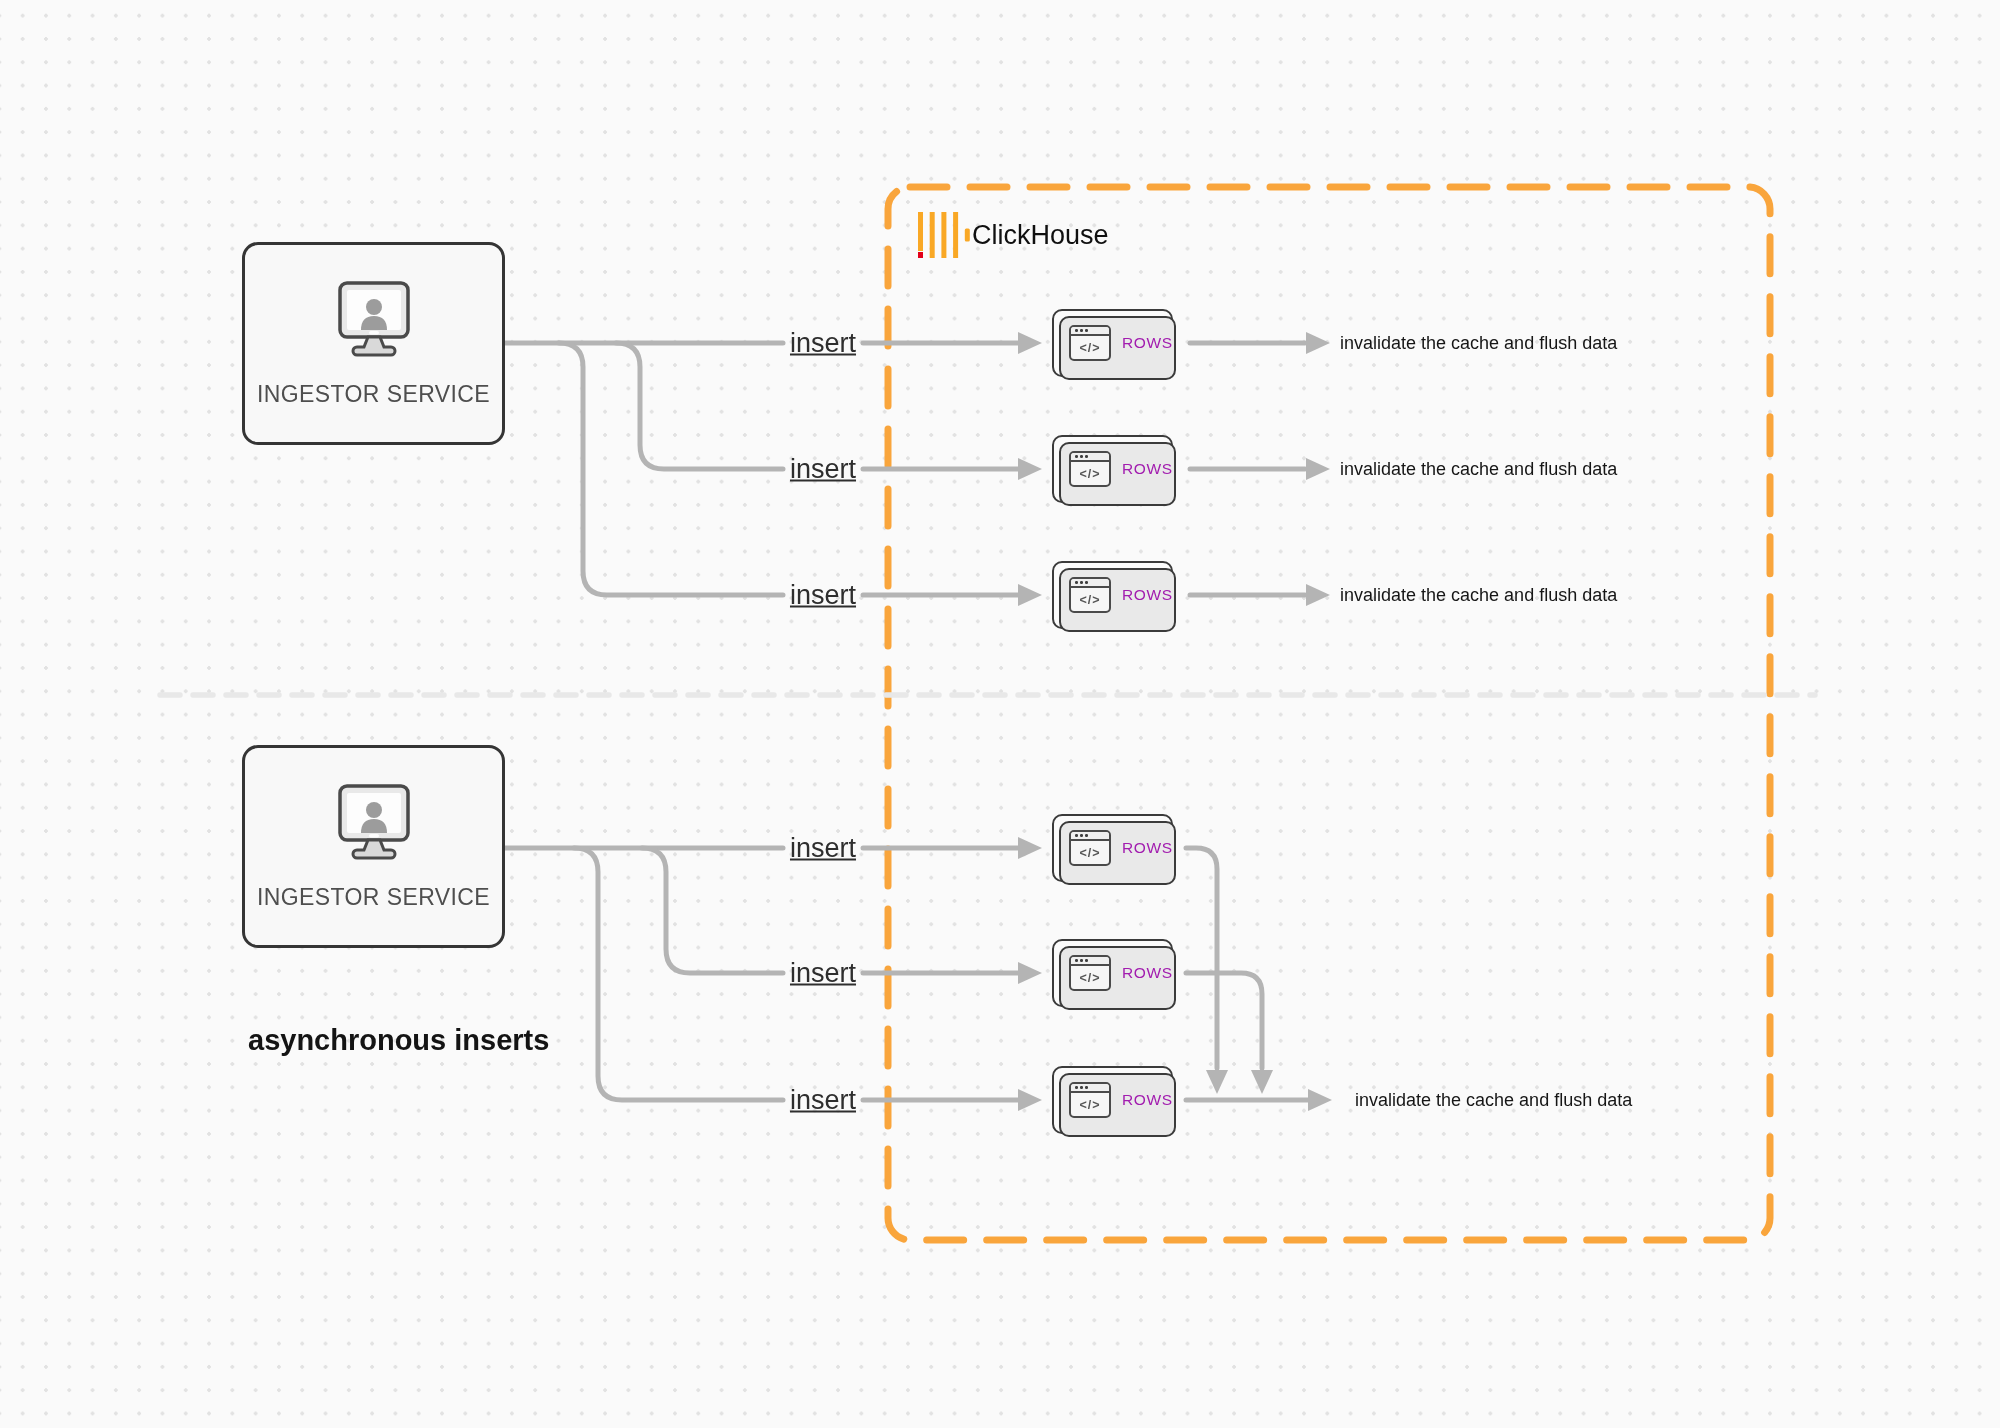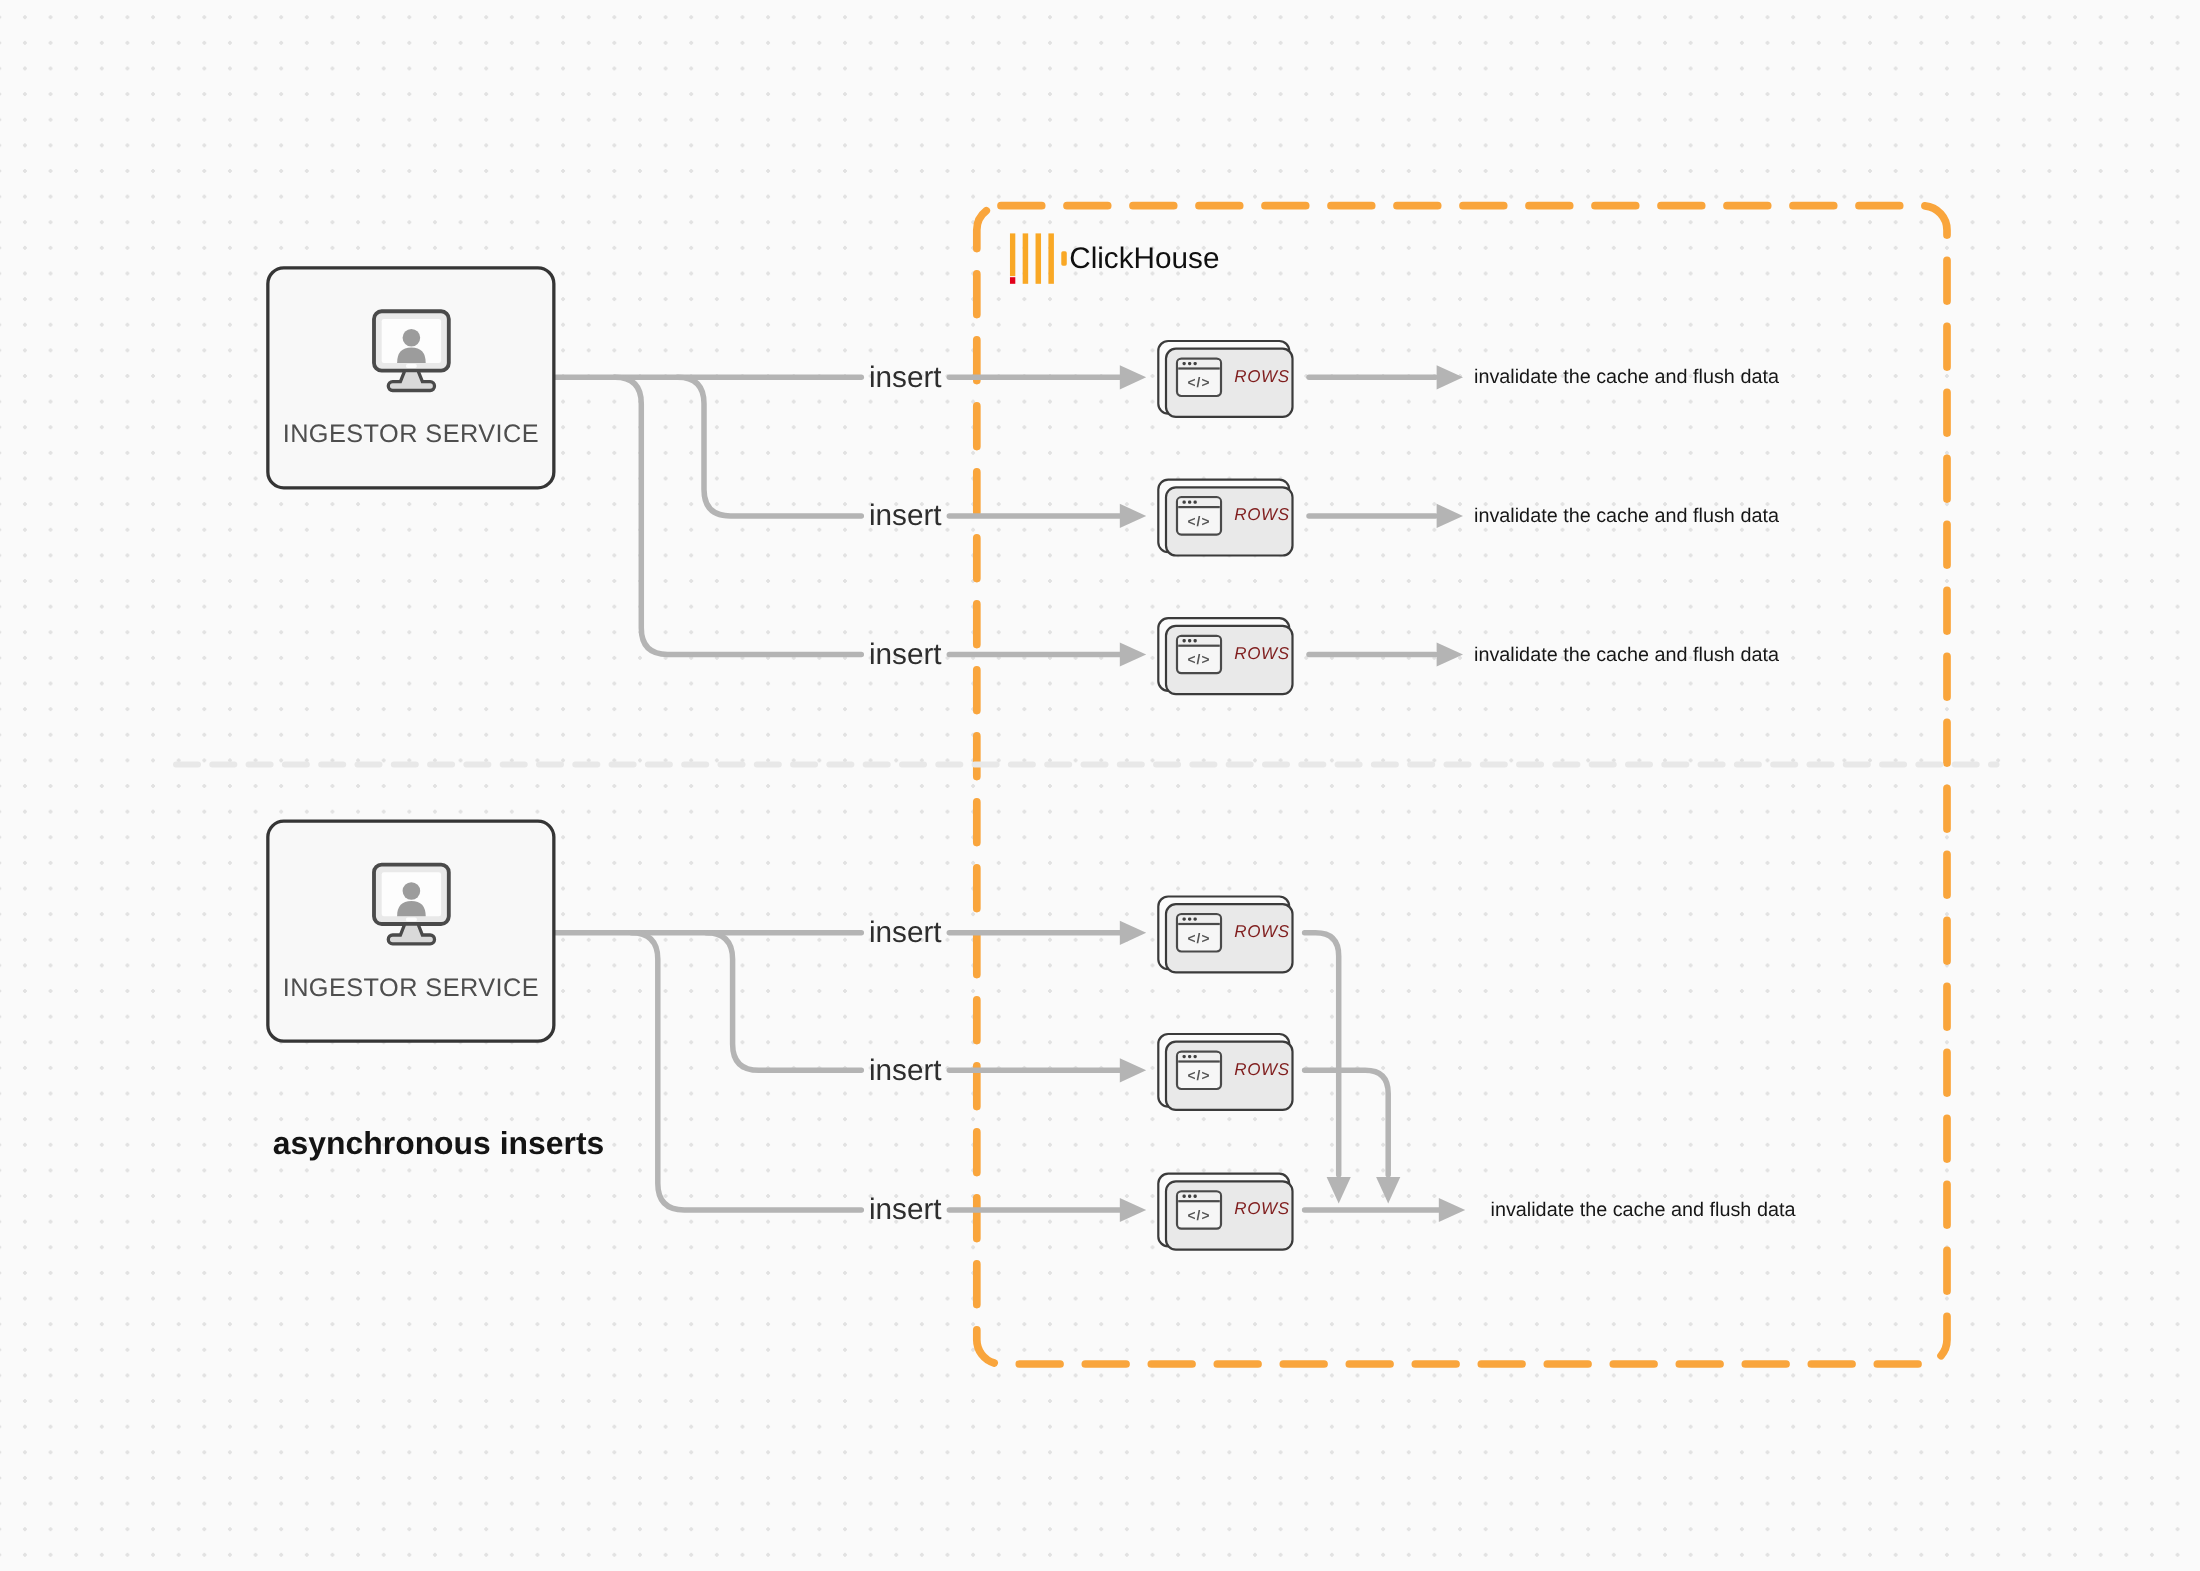--- a/index.html
+++ b/index.html
@@ -20,21 +20,21 @@
     background:#f8f8f8;border:3px solid #353535;border-radius:16px;
     display:flex;flex-direction:column;align-items:center;justify-content:center;gap:10px;
     z-index:2;
   }
   .ingestor .svc-label{font-size:23px;color:#4e4e4e;letter-spacing:.4px;}
 
   
   .caption{position:absolute;font-size:29px;font-weight:bold;color:#141414;z-index:2;}
 
   
-  .insert-label{position:absolute;transform:translate(-50%,-50%);font-size:27px;color:#2e2e2e;z-index:2;white-space:nowrap;}
+  .insert-label{position:absolute;transform:translate(-50%,-50%);font-size:27px;color:#2e2e2e;z-index:2;white-space:nowrap;text-decoration:underline;}
 
   
   .invalidate-label{position:absolute;transform:translateY(-50%);font-size:18px;color:#161616;z-index:2;white-space:nowrap;}
 
   
   .ch-logo{position:absolute;left:918px;top:212px;display:flex;align-items:center;z-index:2;}
   .ch-logo .ch-label{font-size:27px;font-weight:500;color:#101010;}
 
   
   .rows-card{
@@ -44,21 +44,21 @@
     z-index:2;
   }
   .rows-card::before{
     content:"";position:absolute;left:5px;top:5px;width:100%;height:100%;box-sizing:border-box;
     border:2.5px solid #3b3b3b;border-radius:10px;background:#e9e9e9;z-index:-1;
   }
   .browser-icon{width:42px;height:36px;box-sizing:border-box;border:2px solid #4a4a4a;border-radius:5px;background:#f6f6f6;overflow:hidden;flex:0 0 auto;}
   .browser-top{height:9px;box-sizing:border-box;border-bottom:2px solid #4a4a4a;background:#efefef;display:flex;gap:2.5px;align-items:center;padding-left:4px;}
   .browser-top i{width:2.5px;height:2.5px;border-radius:50%;background:#3f3f3f;}
   .browser-body{display:flex;align-items:center;justify-content:center;height:23px;color:#555;font-size:12.5px;font-weight:bold;letter-spacing:1px;}
-  .rows-text{font-size:15.5px;font-style:italic;color:#7f1d1d;letter-spacing:.6px;}
+  .rows-text{font-size:15.5px;color:#a21caf;letter-spacing:.6px;}
 </style>
 </head>
 <body>
 
 <div id="stage">
 
   <svg class="layer" width="2000" height="1428" viewBox="0 0 2000 1428">
 
     <rect x="888" y="187" width="882" height="1053" rx="22" fill="none" stroke="#F9A53C" stroke-width="7" stroke-dasharray="37 23" stroke-linecap="round"></rect>
 

